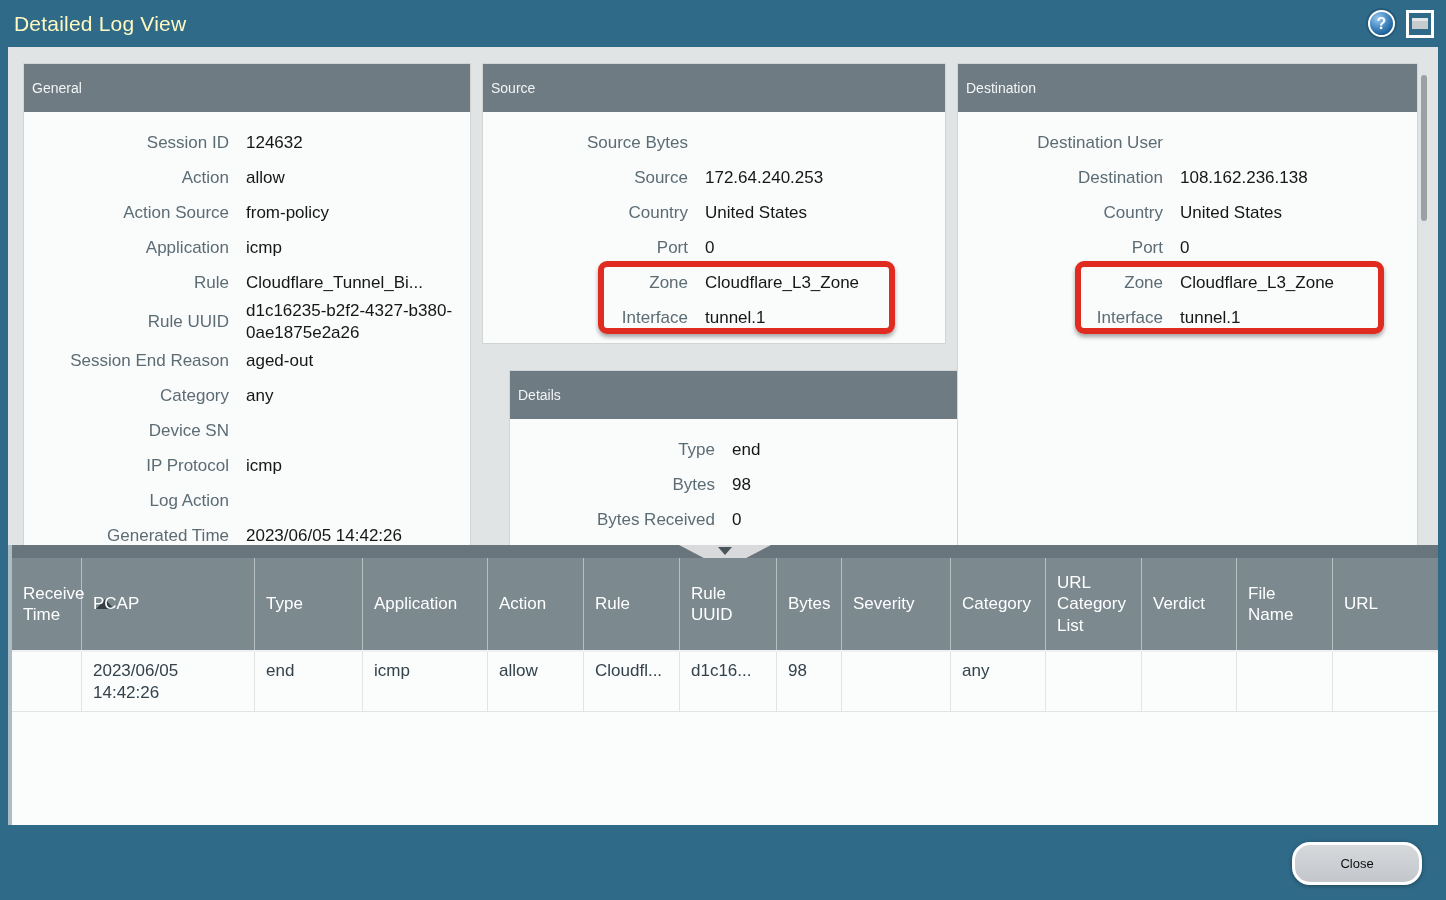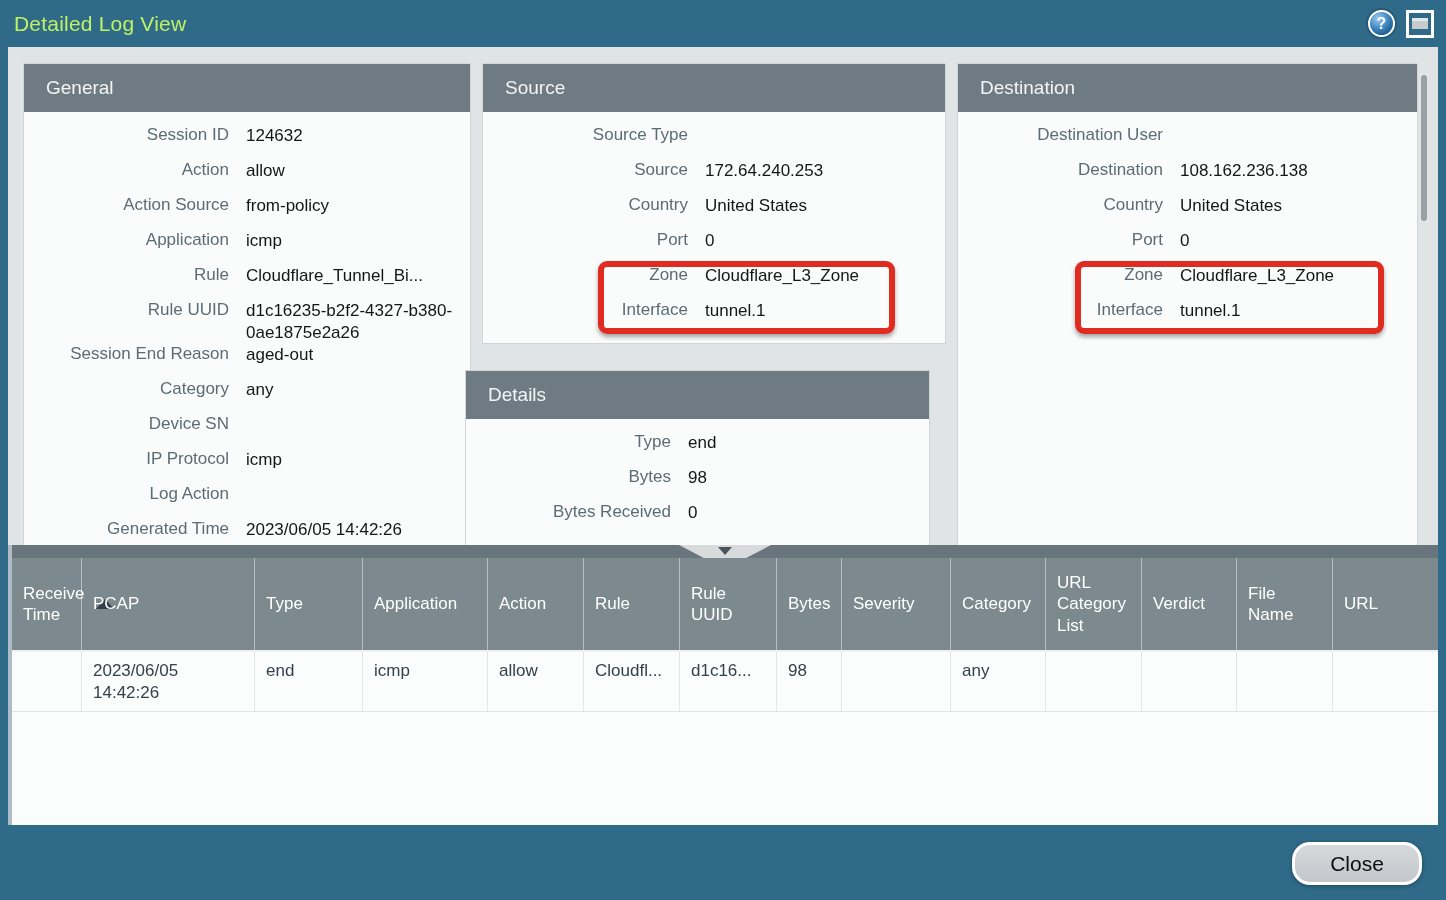--- a/index.html
+++ b/index.html
@@ -4,47 +4,47 @@
 <style>
   * { margin:0; padding:0; box-sizing:border-box; }
   html,body { width:1446px; height:900px; }
   body { font-family:"Liberation Sans","DejaVu Sans",sans-serif; }
 
   .stage { position:relative; width:1446px; height:900px; background:#2f6a88; overflow:hidden; }
 
   
   .titlebar { position:absolute; top:0; left:0; right:0; height:47px;
               display:flex; align-items:center; padding:0 12px 0 14px; }
-  .title { color:#bef264; font-size:21px; letter-spacing:.2px; }
+  .title { color:#fef9c3; font-size:21px; letter-spacing:.2px; }
   .titlebar-icons { margin-left:auto; display:flex; align-items:center; gap:11px; }
   .help-icon { width:27px; height:27px; border-radius:50%;
                background:radial-gradient(circle at 35% 28%, #9ccaee 0%, #4388c2 45%, #17598f 80%);
                border:2px solid #fff; box-shadow:0 0 0 2px rgba(10,45,70,.25);
                color:#fff; font-weight:bold; font-size:16px;
                display:flex; align-items:center; justify-content:center; cursor:pointer; }
   .max-icon { width:28px; height:28px; border:3px solid #fff; background:transparent;
               display:flex; align-items:center; justify-content:center; cursor:pointer; }
   .max-inner { width:16px; height:11px; background:#c6cbce; box-shadow:inset 0 3px 0 #e4e7e8; }
 
   
   .dialog-body { position:absolute; left:8px; top:47px; width:1430px; height:778px;
                  background:#e1e4e5; }
 
   .panel { position:absolute; background:#fafbfb; box-shadow:0 0 0 1px #d2d5d6; overflow:hidden; }
-  .panel-header { height:48px; background:#6e7b82; color:#f2f5f6; font-size:19px;
-                  display:flex; align-items:center; padding:0 22px; }
+  .panel-header { height:48px; background:#6e7b82; color:#f2f5f6; font-size:14px;
+                  display:flex; align-items:center; padding:0 8px; }
   .panel-content { padding-top:13px; }
-  .prow { display:flex; min-height:35px; }
+  .prow { display:flex; align-items:center; min-height:35px; }
   .plabel { flex:none; width:205px; text-align:right; color:#5c6c74; font-size:17px; }
   .pvalue { margin-left:17px; color:#161616; font-size:17px;
             line-height:1.28; overflow-wrap:break-word; min-width:0; flex:1; }
 
   .panel-general     { left:16px;  top:17px;  width:446px; height:481px; }
   .panel-source      { left:475px; top:17px;  width:462px; height:279px; }
-  .panel-details     { left:458px; top:324px; width:463px; height:174px; }
+  .panel-details     { left:502px; top:324px; width:463px; height:174px; }
   .panel-destination { left:950px; top:17px;  width:459px; height:540px; }
 
   
   .hl-box { position:absolute; border:6px solid #e02b20; border-radius:9px;
             box-shadow:0 3px 4px rgba(0,0,0,.35); pointer-events:none; }
   .hl-source { left:590px;  top:214px; width:297px; height:73px; }
   .hl-dest   { left:1067px; top:214px; width:309px; height:73px; }
 
   
   .scroll-thumb { position:absolute; left:1413px; top:28px; width:6px; height:146px;
@@ -74,21 +74,21 @@
     grid-template-columns:70px 173px 108px 125px 96px 96px 97px 65px 109px 95px 96px 95px 96px 105px;
     min-height:62px; border-top:2px solid #eef0f1; border-bottom:1px solid #e2e5e6;
     background:#fbfcfc; cursor:pointer; }
   .gr-cell { padding:8px 8px 0 11px; font-size:17px; color:#33424b; line-height:1.3;
              border-right:1px solid #e2e5e6; overflow:hidden; }
   .gr-cell:last-child { border-right:none; }
 
   
   .close-btn { position:absolute; right:24px; bottom:15px; width:130px; height:43px;
                background:linear-gradient(#d6d9dc,#c3c7cb); border:3px solid #fff; border-radius:18px;
-               font-family:inherit; font-size:21px; color:#0e0e0e;
+               font-family:inherit; font-size:13px; color:#0e0e0e;
                box-shadow:0 1px 4px rgba(0,0,0,.35); cursor:pointer; }
 </style>
 </head>
 <body>
 
 <div class="stage">
 
   <div class="titlebar">
     <span class="title">Detailed Log View</span>
     <div class="titlebar-icons">
@@ -152,21 +152,21 @@
             <span class="plabel">Generated Time</span>
             <span class="pvalue">2023/06/05 14:42:26</span>
           </div>
       </div>
     </section>
 
     <section class="panel panel-source">
       <div class="panel-header">Source</div>
       <div class="panel-content">
         <div class="prow">
-            <span class="plabel">Source Type</span>
+            <span class="plabel">Source Bytes</span>
             <span class="pvalue"></span>
           </div>
         <div class="prow">
             <span class="plabel">Source</span>
             <span class="pvalue">172.64.240.253</span>
           </div>
         <div class="prow">
             <span class="plabel">Country</span>
             <span class="pvalue">United States</span>
           </div>

